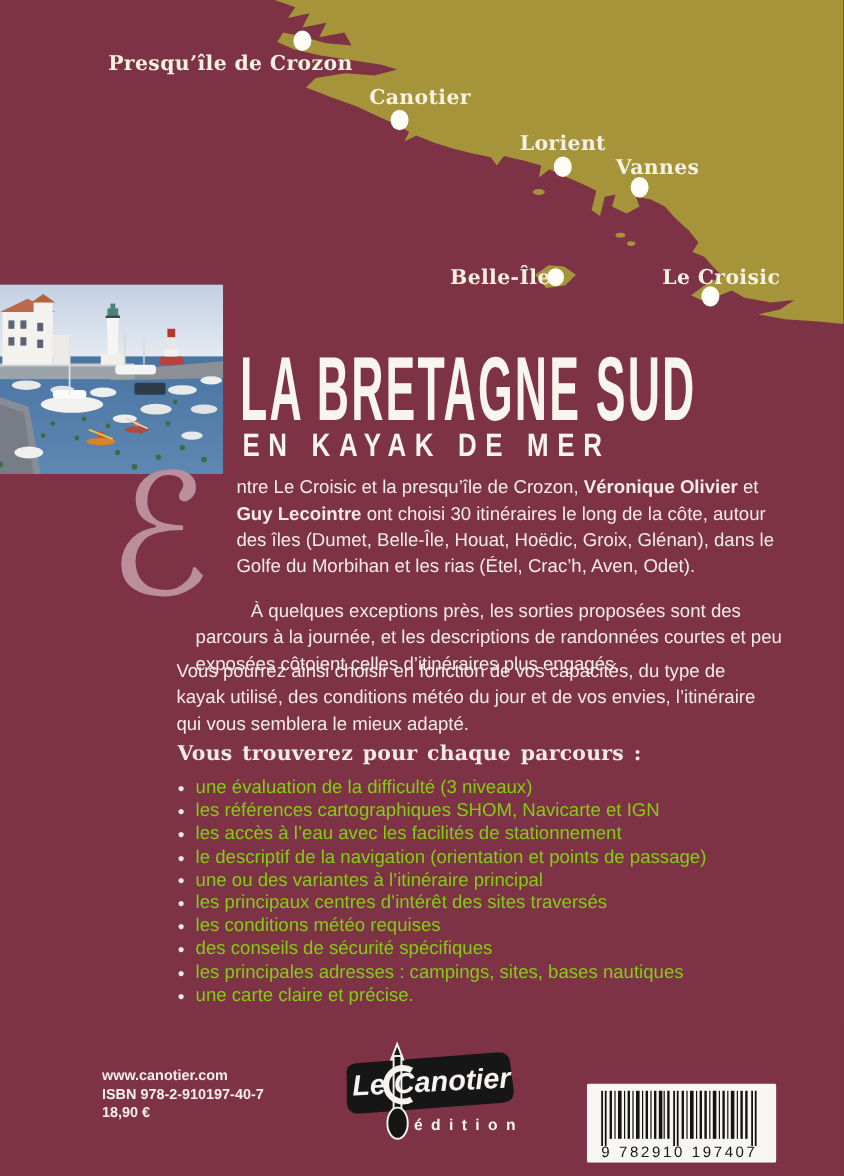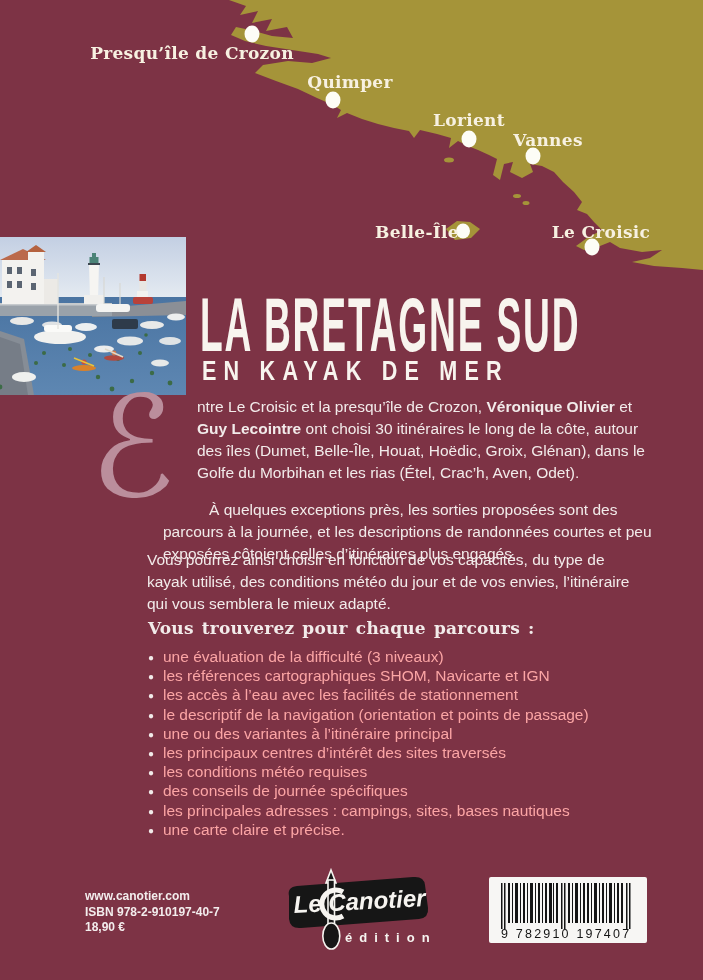--- a/index.html
+++ b/index.html
@@ -46,33 +46,33 @@
   #para3{left:147px;top:549px;width:502px;}
   .author{font-weight:700;}
 
   #features{left:148px;top:606px;width:505px;margin-top:12px;}
   #features h3{
     margin:0 0 9px 0;font-family:"DejaVu Serif", serif;font-weight:700;
     font-size:17px;color:#f2ebea;letter-spacing:.2px;word-spacing:2px;
   }
   #features ul{margin:0;padding:0;list-style:none;}
   #features li{
-    position:relative;padding-left:15px;color:#fca5a5;
+    position:relative;padding-left:15px;color:#84cc16;
     font-size:15.5px;line-height:19.2px;white-space:nowrap;
   }
   #features li::before{
     content:"●";position:absolute;left:0;top:1px;font-size:10px;color:#f2ebea;
   }
 
   
   #footer-left{left:85px;top:889px;color:#f3eded;font-size:12px;line-height:15.5px;font-weight:700;}
   #footer-left .row{white-space:nowrap;}
 
   #logo{left:281px;top:868px;width:152px;height:84px;}
-  #barcode{left:489px;top:877px;width:131px;height:66px;}
+  #barcode{left:489px;top:903px;width:131px;height:66px;}
 </style>
 </head>
 <body>
 
 <div class="abs" id="map">
   <svg width="703" height="290" viewBox="0 0 703 290">
     <path fill="#a59439" d="M229,0
       L246,6 L240,15 L258,11 L252,23 L272,19 L266,31 L287,27 L293,38
       L272,36 L250,30 L236,27 L231,35 L245,41 L266,46 L292,50 L318,54
       L331,58 L312,63 L288,61 L263,65 L255,73
@@ -90,21 +90,21 @@
     <ellipse cx="517" cy="196" rx="4" ry="2" fill="#a59439"></ellipse>
     <ellipse cx="526" cy="203" rx="3.5" ry="2" fill="#a59439"></ellipse>
     <ellipse cx="252" cy="34" rx="7.5" ry="8.5" fill="#fdfdf6"></ellipse>
     <ellipse cx="333" cy="100" rx="7.5" ry="8.5" fill="#fdfdf6"></ellipse>
     <ellipse cx="469" cy="139" rx="7.5" ry="8.5" fill="#fdfdf6"></ellipse>
     <ellipse cx="533" cy="156" rx="7.5" ry="8.5" fill="#fdfdf6"></ellipse>
     <ellipse cx="463" cy="231" rx="7" ry="7.5" fill="#fdfdf6"></ellipse>
     <ellipse cx="592" cy="247" rx="7.5" ry="8.5" fill="#fdfdf6"></ellipse>
   </svg>
   <span class="map-label" style="left:192px;top:43px">Presqu’île de Crozon</span>
-  <span class="map-label" style="left:350px;top:72px">Quimper</span>
+  <span class="map-label" style="left:350px;top:72px">Canotier</span>
   <span class="map-label" style="left:469px;top:110px">Lorient</span>
   <span class="map-label" style="left:548px;top:130px">Vannes</span>
   <span class="map-label" style="left:417px;top:222px">Belle-Île</span>
   <span class="map-label" style="left:601px;top:222px">Le Croisic</span>
 </div>
 
 <div class="abs" id="photo">
   <svg width="186" height="158" viewBox="0 0 186 158">
     <defs>
       <linearGradient id="sky" x1="0" y1="0" x2="0" y2="1">
@@ -211,21 +211,21 @@
 <div class="abs" id="features">
   <h3>Vous trouverez pour chaque parcours :</h3>
   <ul>
     <li>une évaluation de la difficulté (3 niveaux)</li>
     <li>les références cartographiques SHOM, Navicarte et IGN</li>
     <li>les accès à l’eau avec les facilités de stationnement</li>
     <li>le descriptif de la navigation (orientation et points de passage)</li>
     <li>une ou des variantes à l’itinéraire principal</li>
     <li>les principaux centres d’intérêt des sites traversés</li>
     <li>les conditions météo requises</li>
-    <li>des conseils de journée spécifiques</li>
+    <li>des conseils de sécurité spécifiques</li>
     <li>les principales adresses : campings, sites, bases nautiques</li>
     <li>une carte claire et précise.</li>
   </ul>
 </div>
 
 <div class="abs" id="footer-left">
   <div class="row">www.canotier.com</div>
   <div class="row">ISBN 978-2-910197-40-7</div>
   <div class="row">18,90 €</div>
 </div>

